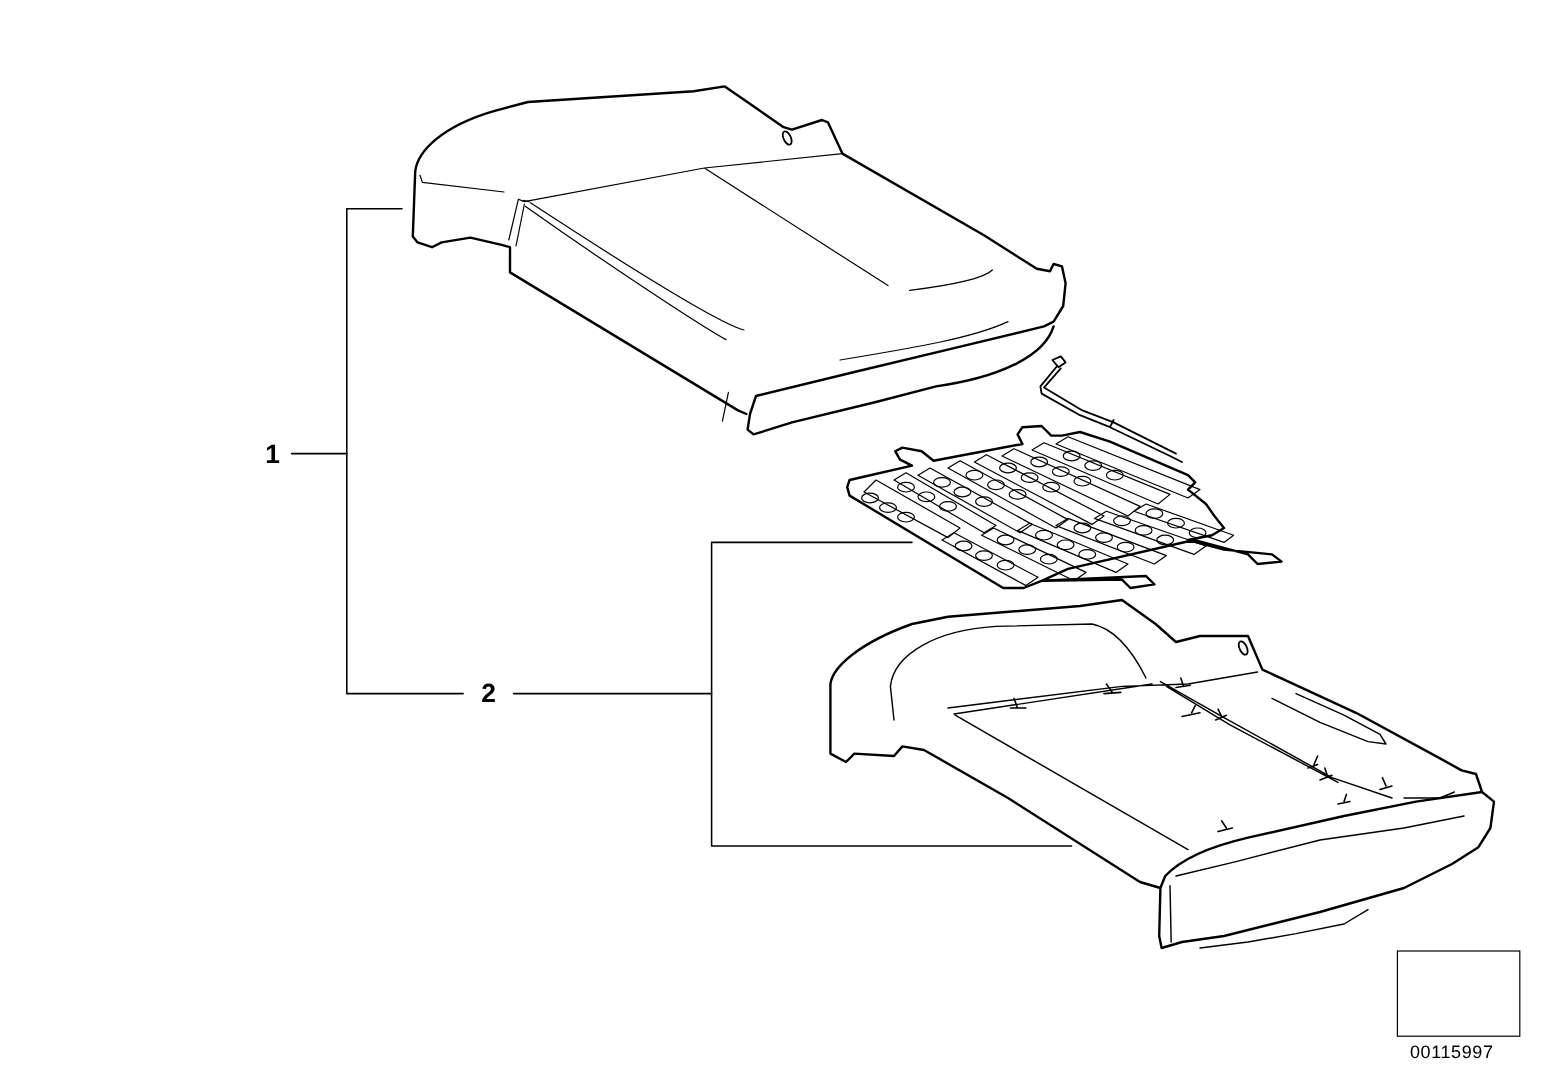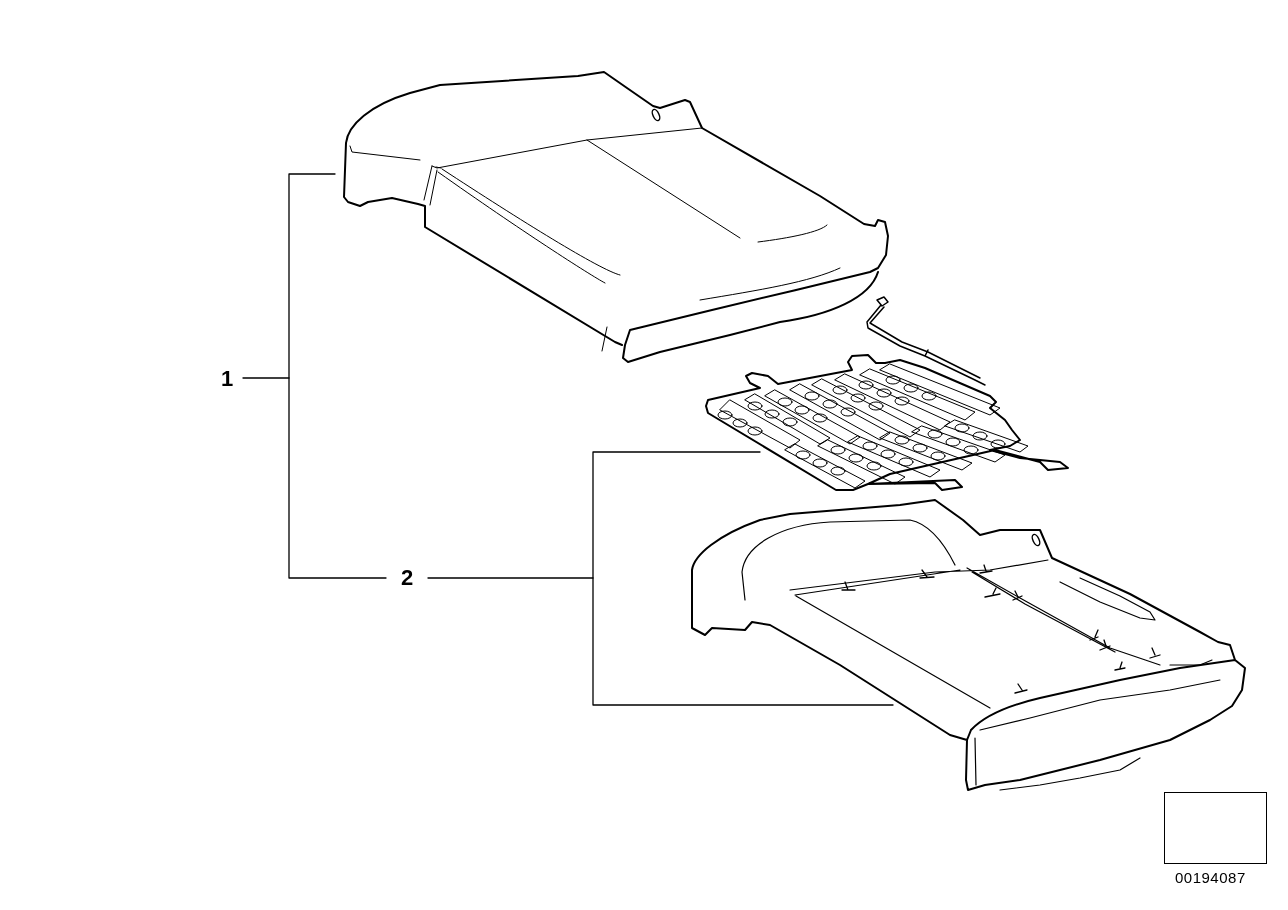--- a/index.html
+++ b/index.html
@@ -180,13 +180,13 @@
       M 1172 850 L 1229 850 L 1229 858 L 1172 858 Z
       M 1246 820 L 1258 812 L 1260 826 L 1225 846 L 1215 840 Z"></path>
   </g>
 </svg>
 
 <div class="orient-box"></div>
 
 <div class="callout-label" style="left:221px; top:368px;">1</div>
 <div class="callout-label" style="left:401px; top:567px;">2</div>
 
-<div class="ref-number" style="left:1175px; top:869px;">00194087</div>
+<div class="ref-number" style="left:1175px; top:869px;">00115997</div>
 
 </body></html>

